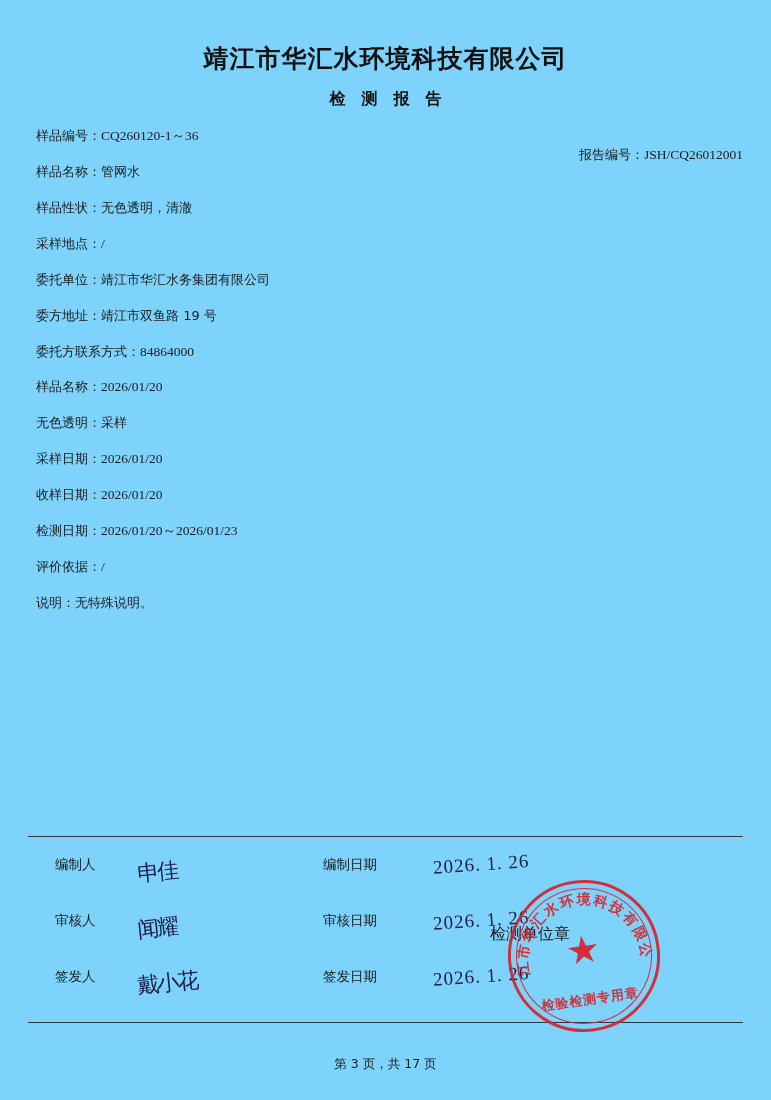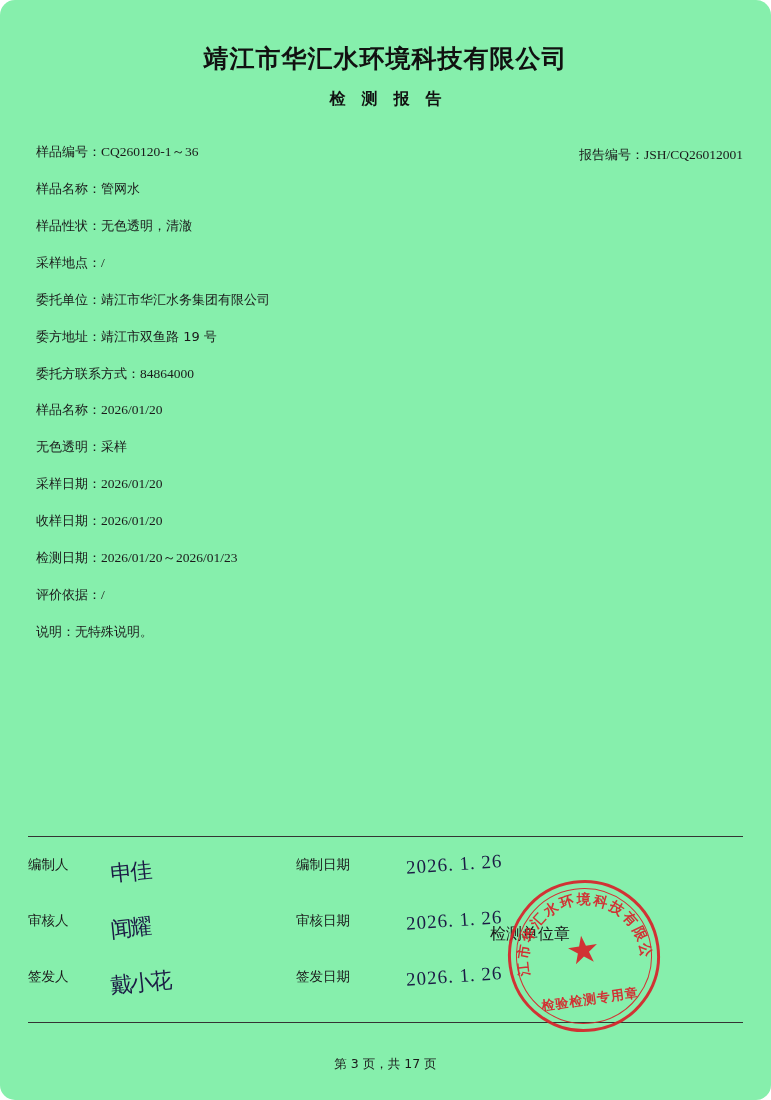--- a/index.html
+++ b/index.html
@@ -13,22 +13,21 @@
     position: relative;
     font-family: "Liberation Serif", serif;
     color: #1a1a1a;
     overflow: hidden;
   }
   .page {
     position: absolute;
     top: 0; left: 0;
     width: 771px;
     height: 1100px;
-    background: #86efac;
-    border-radius: 15px;
+    background: #7dd3fc;
   }
   
   .header {
     text-align: center;
     padding-top: 42px;
   }
   .company-name {
     font-family: "DejaVu Sans", sans-serif;
     font-weight: bold;
     font-size: 25px;
@@ -50,21 +49,20 @@
     top: 126px;
     left: 36px;
     width: 700px;
   }
   .meta-row {
     font-size: 13.5px;
     line-height: 1.55;
     margin-bottom: 15px;
     color: #1a1a1a;
     white-space: nowrap;
-    margin-top: 16px;
   }
   .meta-label {
     font-family: "DejaVu Sans", sans-serif;
     font-size: 13px;
   }
   .meta-value {
     font-family: "Liberation Serif", serif;
     font-size: 13.5px;
   }
   .meta-value-cn {
@@ -98,20 +96,21 @@
     position: relative;
     height: 56px;
     display: flex;
     align-items: center;
   }
   .sig-label {
     font-family: "DejaVu Sans", sans-serif;
     font-size: 13.5px;
     width: 76px;
     flex: none;
+    margin-left: 27px;
   }
   .sig-hand {
     font-family: "Liberation Serif", serif;
     font-size: 22px;
     color: #1b1b45;
     width: 186px;
     flex: none;
     transform: rotate(-6deg);
     letter-spacing: -2px;
     padding-left: 6px;

